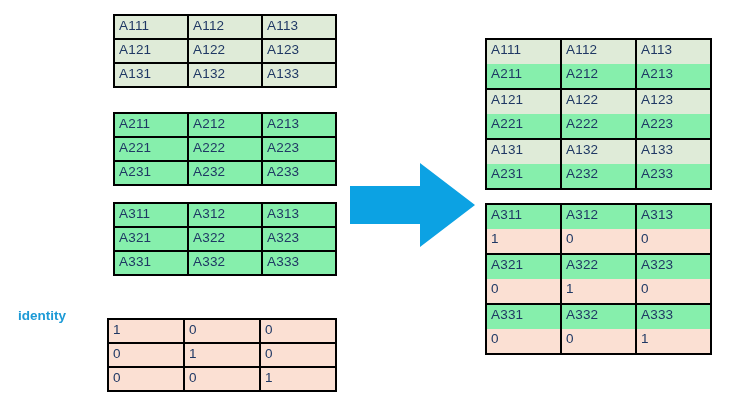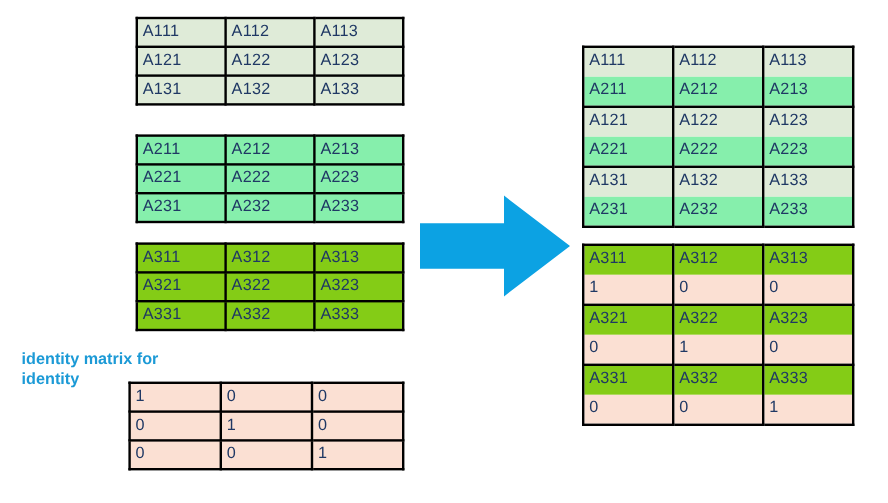--- a/index.html
+++ b/index.html
@@ -37,21 +37,21 @@
     line-height: 18px;
     color: #1f3864;
     padding: 1px 0 1px 4px;
     white-space: nowrap;
     letter-spacing: 0.2px;
   }
 
   
   .lay-green  { background: #dfebd8; }
   .lay-blue   { background: #86efac; }
-  .lay-yellow { background: #84cc16; }
+  .lay-yellow { background: #86efac; }
   .lay-pink   { background: #fbe0d3; }
 
   
   .sub {
     display: block;
     height: 24px;
     box-sizing: border-box;
   }
 
   
@@ -201,21 +201,21 @@
             <span class="cell-text">A332</span>
           </td>
       <td class="lay-yellow">
             <span class="cell-text">A333</span>
           </td>
     </tr>
   </tbody>
     </table>
 
   <div id="identity-caption">
-    <span>identity matrix for</span><br>
+    <br>
     <span>identity</span>
   </div>
 
   <table class="matrix" id="tbl-identity">
     <tbody>
         <tr>
       <td class="lay-pink">
             <span class="cell-text">1</span>
           </td>
       <td class="lay-pink">

